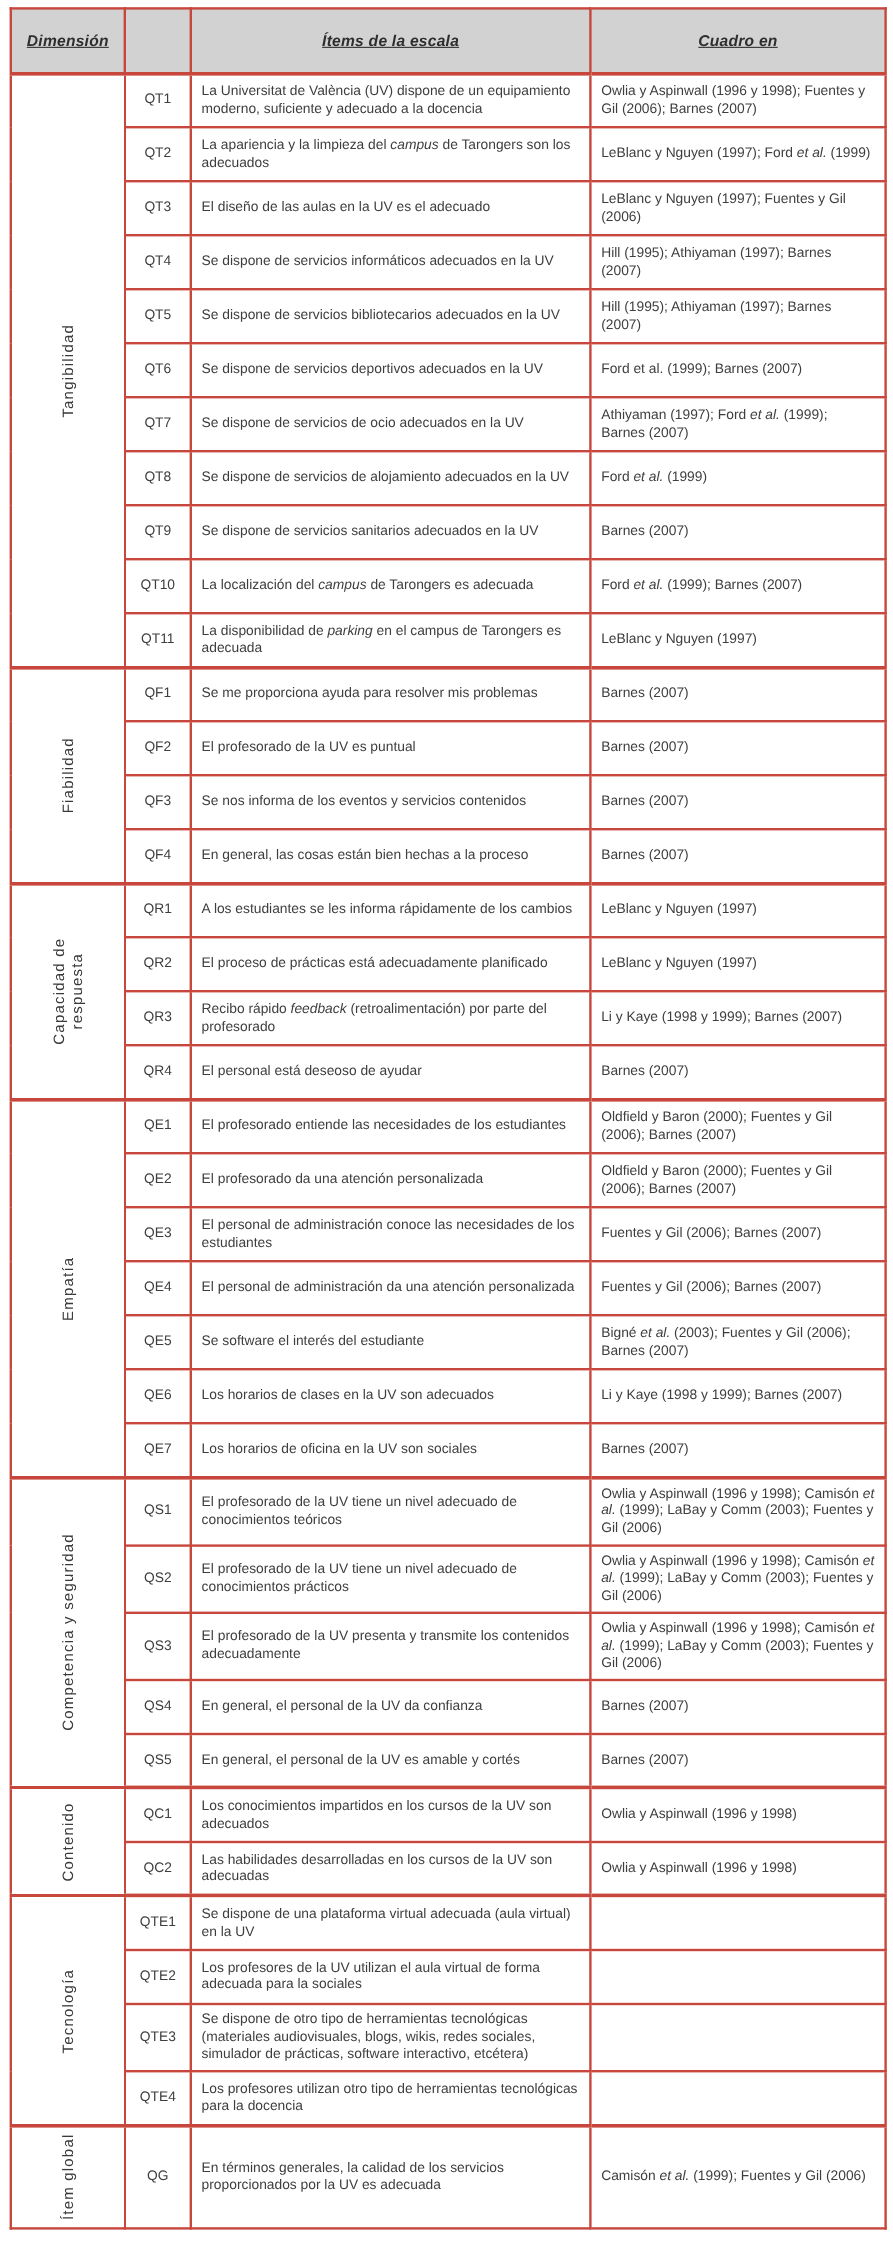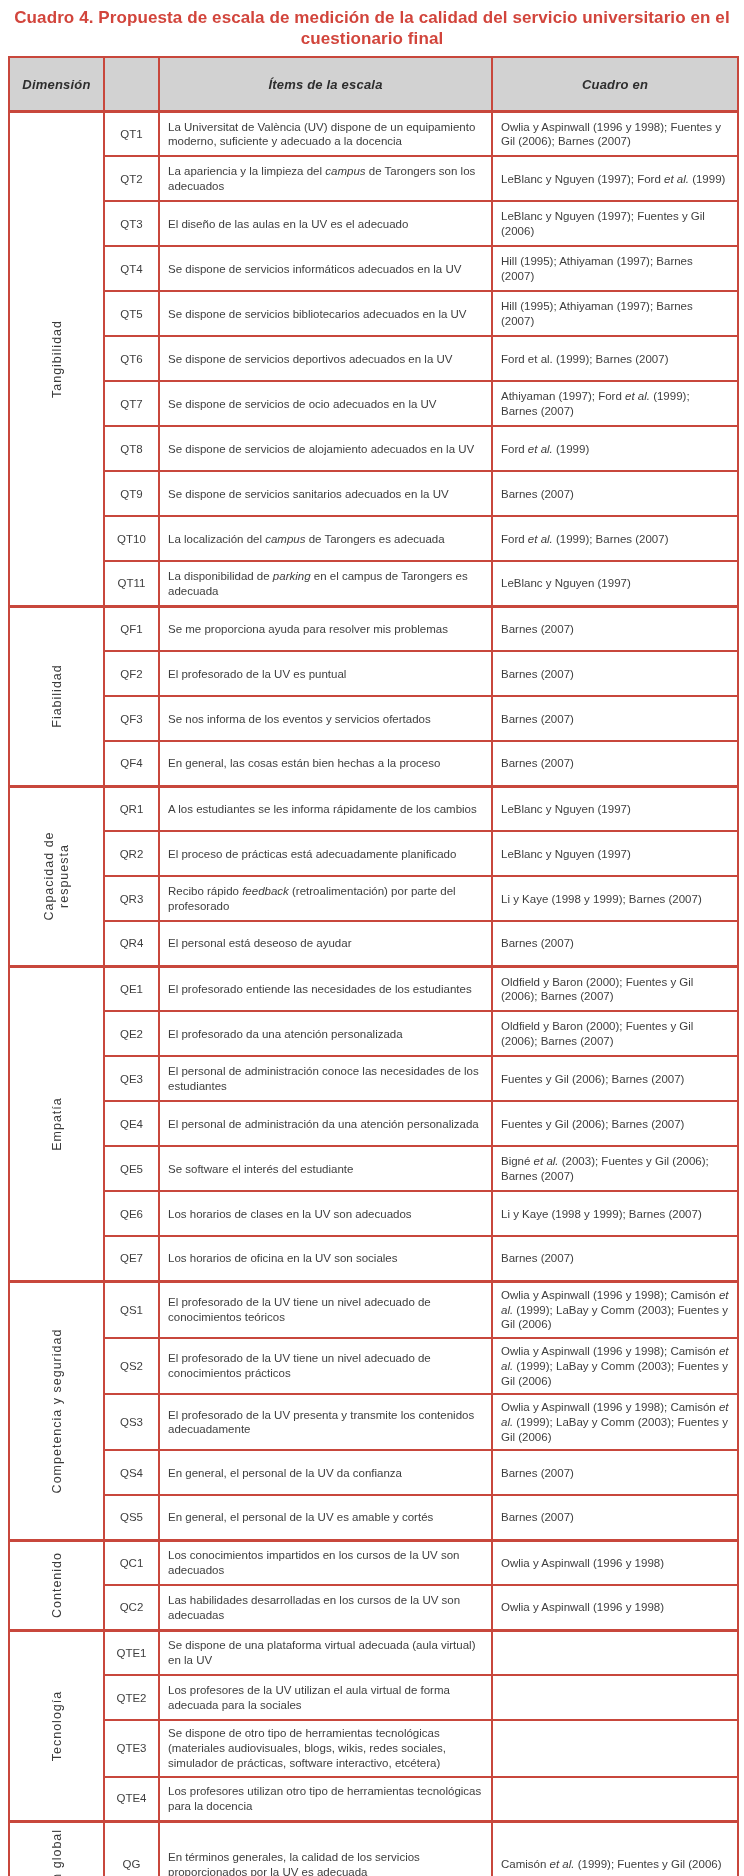--- a/index.html
+++ b/index.html
@@ -32,21 +32,21 @@
     width:729px;
     table-layout:fixed;
   }
   table.scale th, table.scale td{
     border:2px solid var(--accent);
   }
   col.c-dim{width:95px;}
   col.c-code{width:55px;}
   col.c-item{width:333px;}
   col.c-based{width:246px;}
-  thead tr{height:54px;}
+  thead tr{height:54px;text-decoration:underline;}
   thead th{
     background:var(--header-bg);
     font-style:italic;
     font-weight:bold;
     font-size:13px;
     color:#2e2e2e;
     text-align:center;
     padding:4px 6px;
     letter-spacing:0.2px;
   }
@@ -71,21 +71,20 @@
     font-size:12.5px;
     letter-spacing:1px;
     line-height:1.2;
     color:#3a3a3a;
   }
 </style>
 </head>
 <body>
 
 <div class="page">
-  <div class="title">Cuadro 4. Propuesta de escala de medición de la calidad del servicio universitario en el cuestionario final</div>
 
   <table class="scale">
     <colgroup>
       <col class="c-dim">
         <col class="c-code">
         <col class="c-item">
         <col class="c-based">
     </colgroup>
     <thead>
       <tr>
@@ -162,21 +161,21 @@
           <td class="item">Se me proporciona ayuda para resolver mis problemas</td>
           <td class="based">Barnes (2007)</td>
         </tr>
         <tr>
           <td class="code">QF2</td>
           <td class="item">El profesorado de la UV es puntual</td>
           <td class="based">Barnes (2007)</td>
         </tr>
         <tr>
           <td class="code">QF3</td>
-          <td class="item">Se nos informa de los eventos y servicios ofertados</td>
+          <td class="item">Se nos informa de los eventos y servicios contenidos</td>
           <td class="based">Barnes (2007)</td>
         </tr>
         <tr>
           <td class="code">QF4</td>
           <td class="item">En general, las cosas están bien hechas a la proceso</td>
           <td class="based">Barnes (2007)</td>
         </tr>
         <tr class="sec-start">
           <td class="dim" rowspan="4">
             <span class="dim-label">Capacidad de

